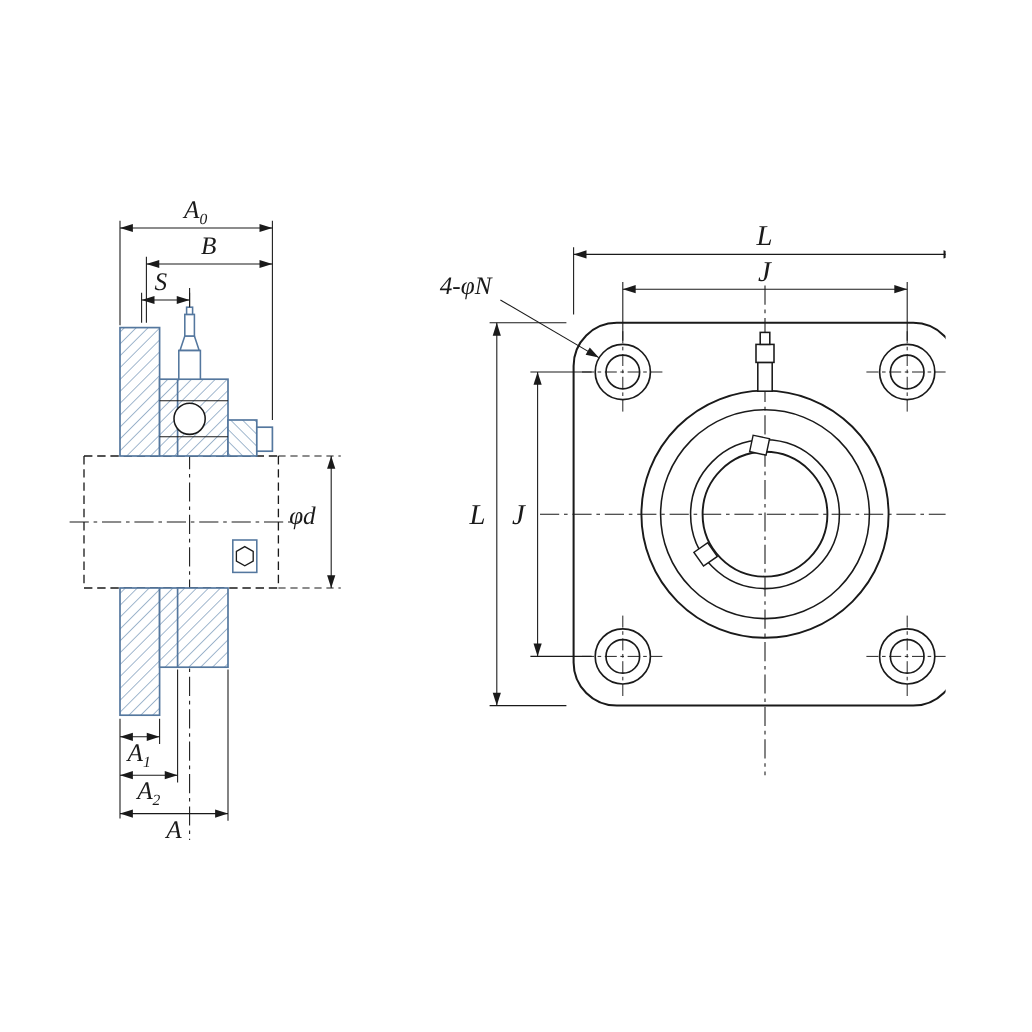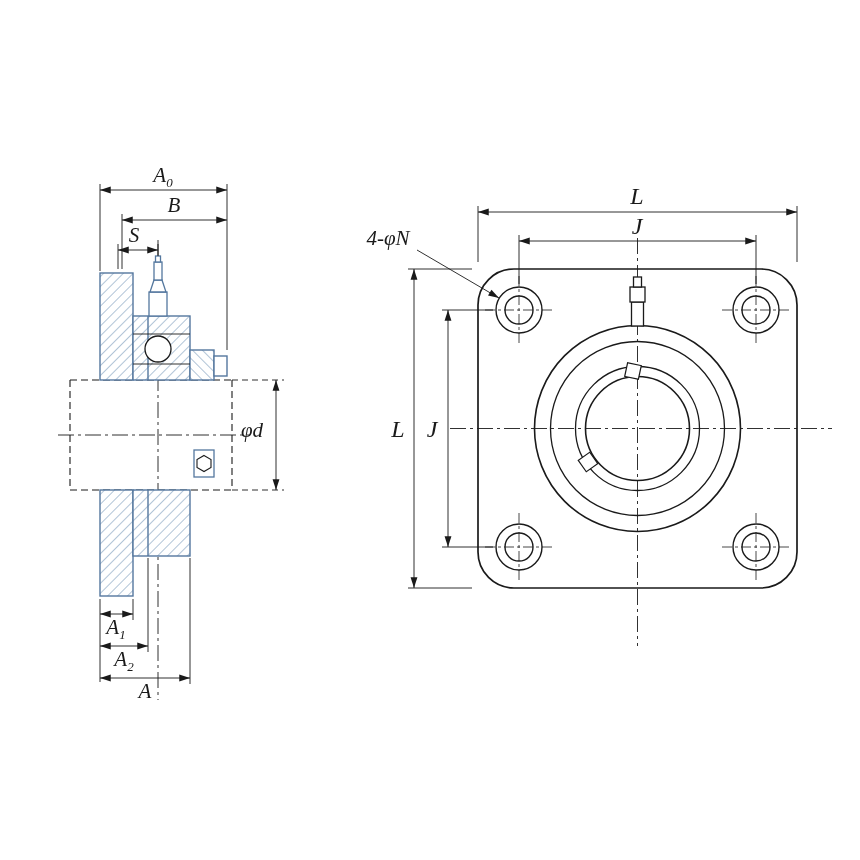--- a/index.html
+++ b/index.html
@@ -1,17 +1,17 @@
 <!DOCTYPE html>
 <html><head>
 <meta charset="utf-8">
 <style>
   html,body{margin:0;padding:0;background:#ffffff;}
   .canvas{position:relative;width:788px;height:860px;background:#ffffff;overflow:hidden;
-          font-family:"Liberation Serif","DejaVu Serif",serif;padding-left:44px;}
+          font-family:"Liberation Serif","DejaVu Serif",serif;}
   svg{position:absolute;left:0;top:0;}
   text{font-family:"Liberation Serif","DejaVu Serif",serif;font-style:italic;fill:#1a1a1a;}
   .dimtxt{font-size:21px;}
   .dimtxt-big{font-size:24px;}
   .subtxt{font-size:13px;}
 </style>
 </head>
 <body>
 
 <div class="canvas">

